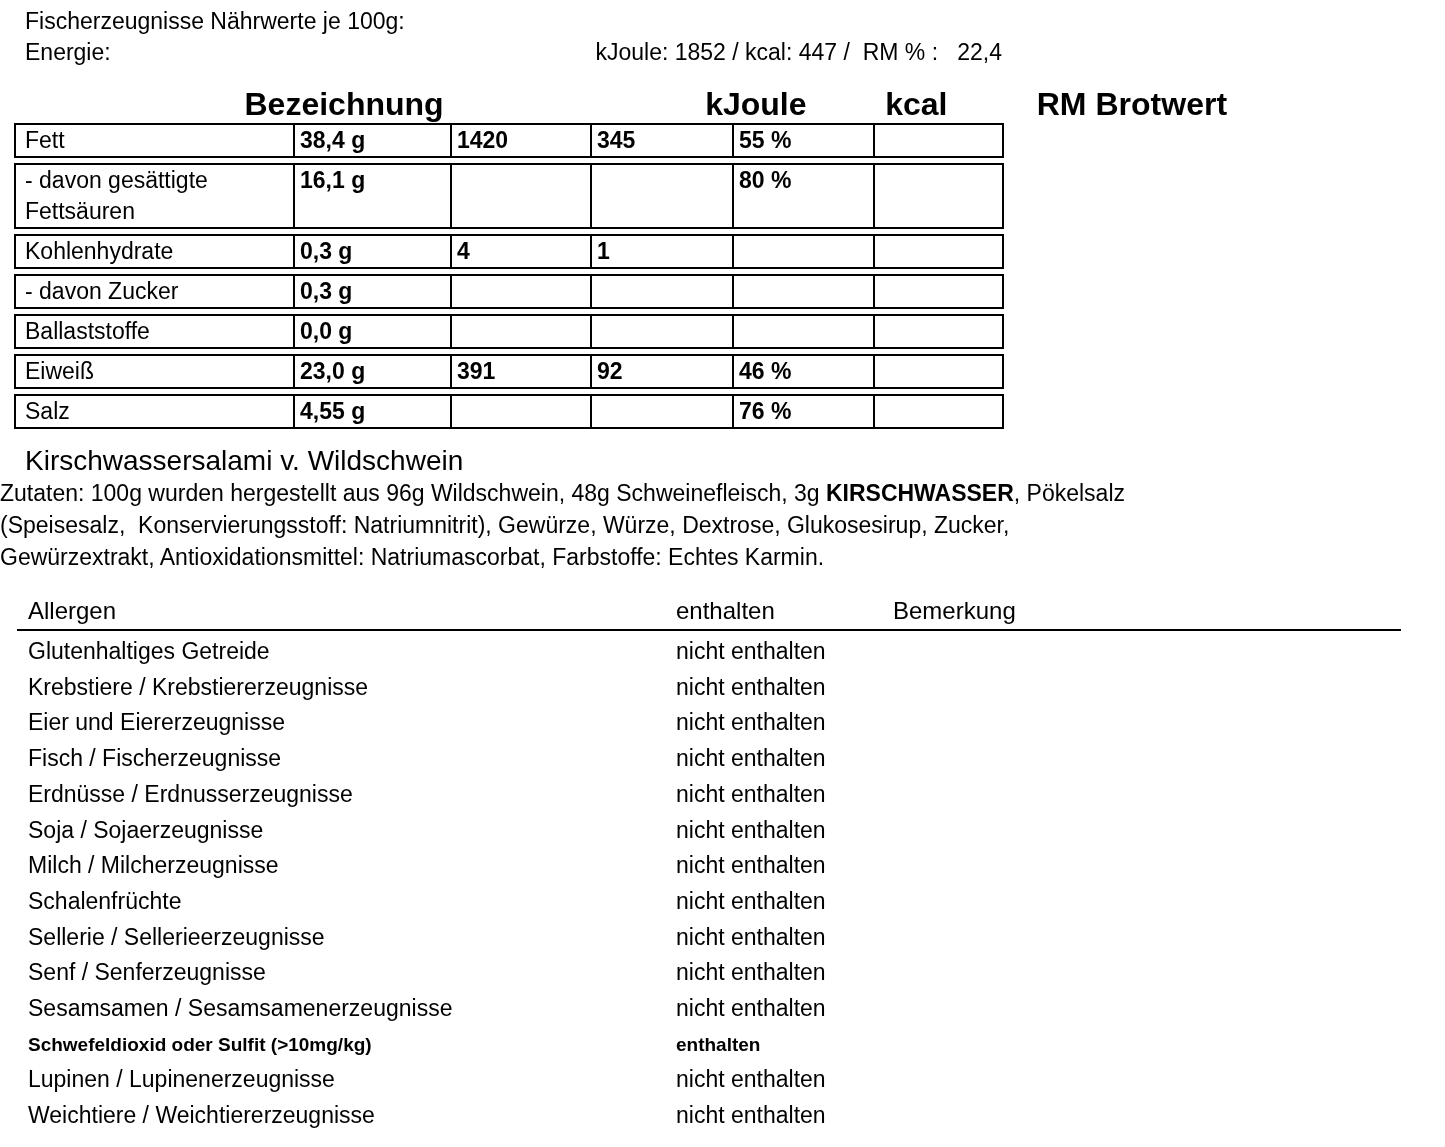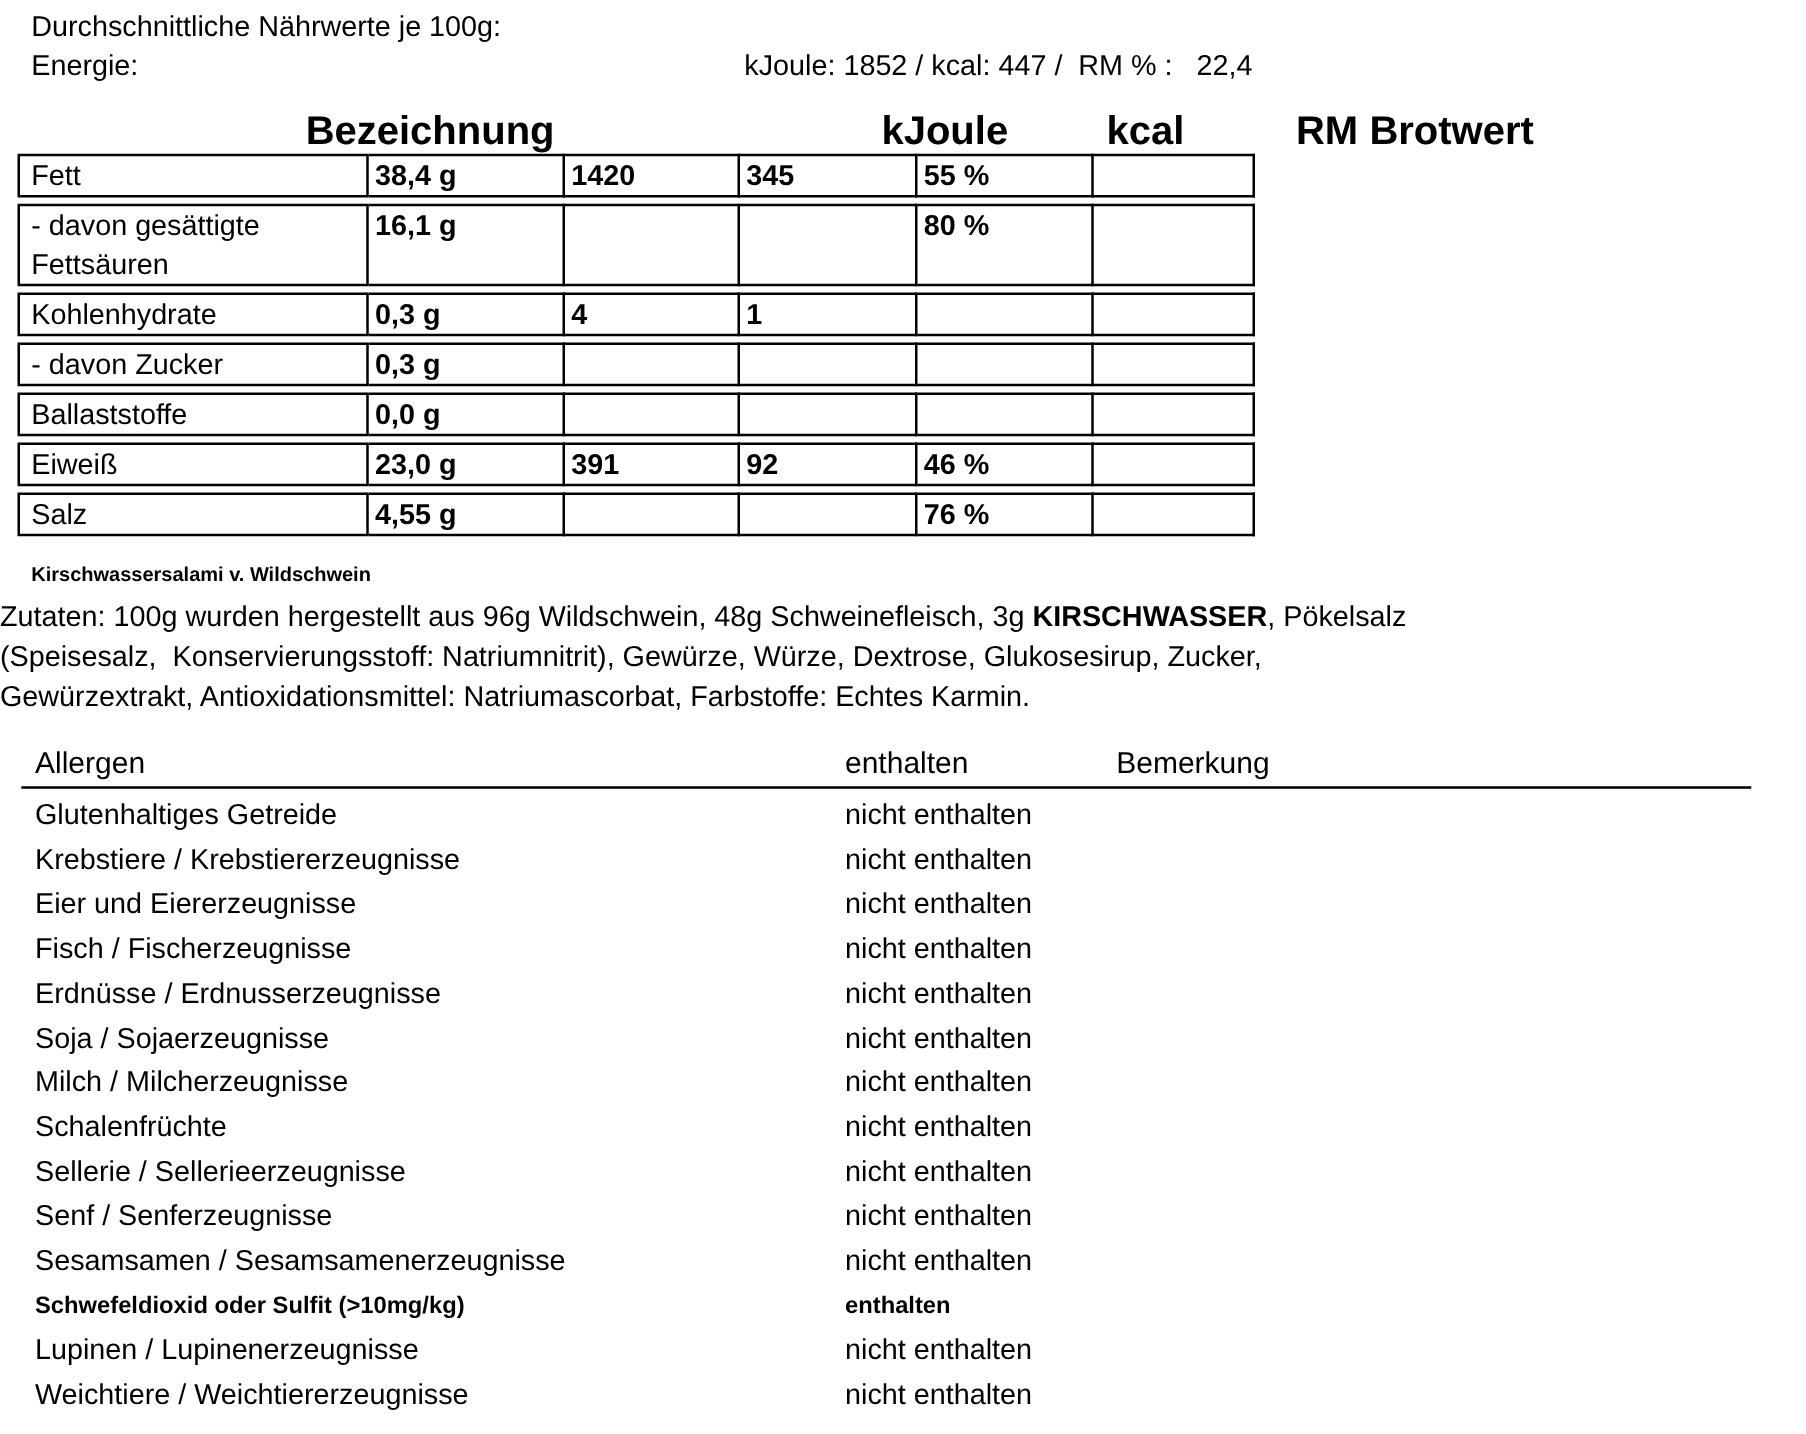--- a/index.html
+++ b/index.html
@@ -75,22 +75,22 @@
   }
   table.nutri td:first-child {
     border-left: 2px solid #000;
     padding-left: 9px;
   }
   table.nutri td.num { text-align: left; font-weight: bold; }
 
   
   .product-name {
     margin: 11px 0 0 25px;
-    font-weight: bold;
-    font-size: 16px;
+    font-weight: normal;
+    font-size: 28px;
     line-height: 32px;
   }
   .ingredients-line {
     line-height: 32px;
     white-space: pre;
   }
   .ingredients-line b { font-weight: bold; }
 
   
   .allergen-section { margin-top: 24px; }
@@ -116,21 +116,21 @@
     line-height: 35.7px;
   }
   .allergen-row.bold {
     font-weight: bold;
     font-size: 19px;
   }
 </style>
 </head>
 <body>
 
-<div class="doc-title">Durchschnittliche Nährwerte je 100g:</div>
+<div class="doc-title">Fischerzeugnisse Nährwerte je 100g:</div>
 
 <div class="energy-row">
   <span>Energie:</span>
   <span class="energy-values">kJoule: 1852 / kcal: 447 /  RM % :   22,4</span>
 </div>
 
 <div class="nutri-head">
   <span class="hc c1">Bezeichnung</span>
   <span class="hc c2"></span>
   <span class="hc c3">kJoule</span>

